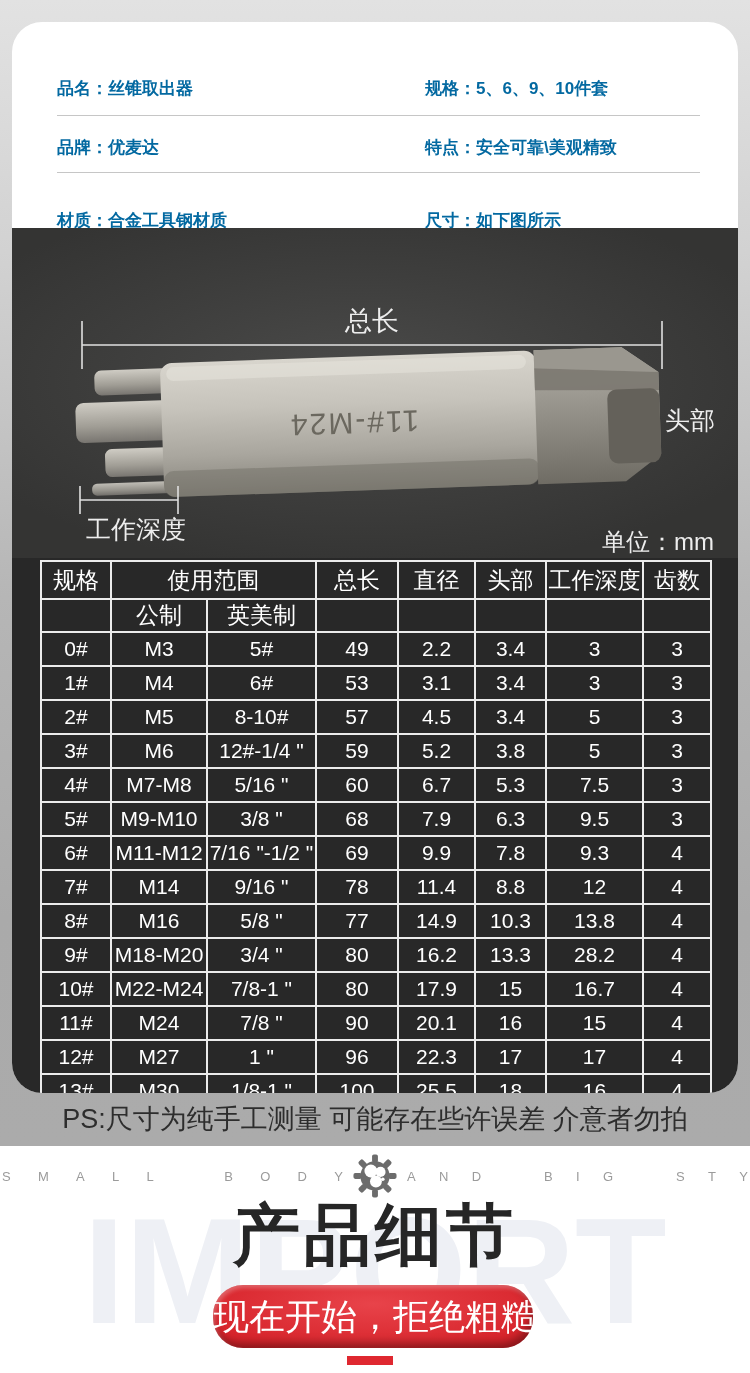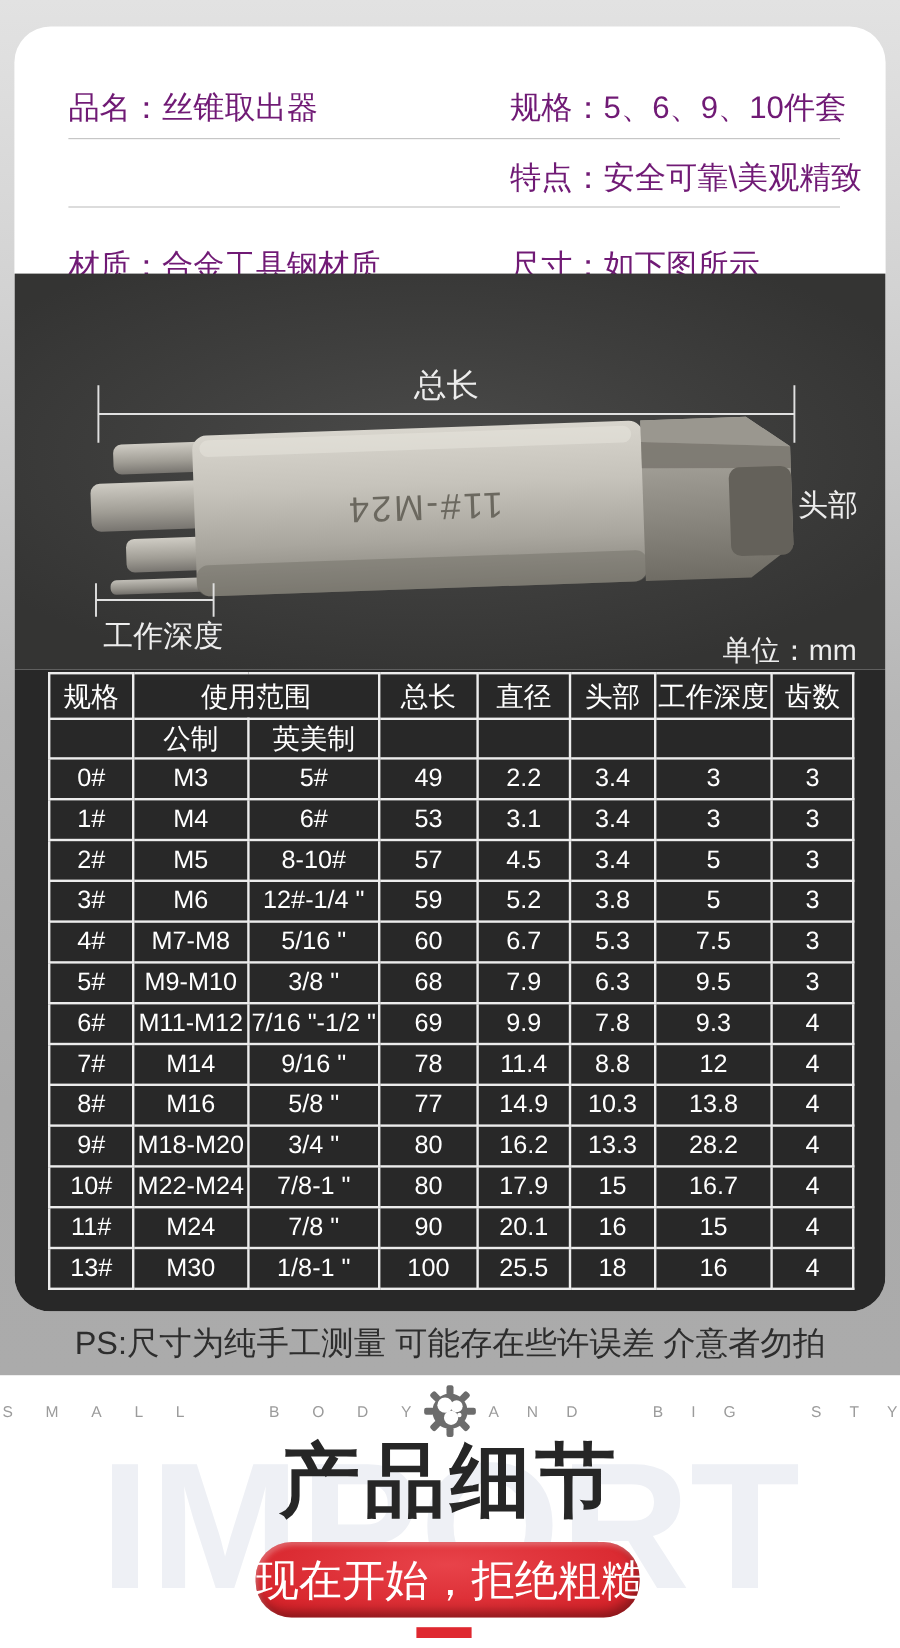--- a/index.html
+++ b/index.html
@@ -13,21 +13,21 @@
     position:absolute;left:0;top:0;width:750px;height:1146px;
     background:linear-gradient(180deg,#e2e2e2 0%,#d2d2d2 22%,#b6b6b6 52%,#aaaaaa 80%,#ababab 100%);
   }
   
   .card{
     position:absolute;left:12px;top:22px;width:726px;height:1071px;
     background:#ffffff;border-radius:30px;overflow:hidden;
   }
   .info-row{
     position:absolute;height:30px;line-height:30px;
-    font-size:26px;font-weight:400;color:#701a75;white-space:nowrap;
+    font-size:17px;font-weight:700;color:#0369a1;white-space:nowrap;
   }
   .ir-l{left:45px;}
   .ir-r{left:413px;}
   .row1{top:52px;} .row2{top:111px;} .row3{top:184px;}
   .sep{
     position:absolute;left:45px;width:643px;height:1px;background:#c6c6c6;
   }
   .sep1{top:93px;} .sep2{top:150px;}
   
   .photo{
@@ -94,20 +94,21 @@
 </head>
 <body>
 
 <div class="bg-grad"></div>
 
 <div class="card">
 
   <div class="info-row ir-l row1">品名：丝锥取出器</div>
   <div class="info-row ir-r row1">规格：5、6、9、10件套</div>
   <div class="sep sep1"></div>
+  <div class="info-row ir-l row2">品牌：优麦达</div>
   <div class="info-row ir-r row2">特点：安全可靠\美观精致</div>
   <div class="sep sep2"></div>
   <div class="info-row ir-l row3">材质：合金工具钢材质</div>
   <div class="info-row ir-r row3">尺寸：如下图所示</div>
 
   <div class="photo">
     <svg width="726" height="330" viewBox="0 0 726 330">
       <defs>
         <linearGradient id="gBody" x1="0" y1="0" x2="0" y2="1">
           <stop offset="0" stop-color="#d8d5cd"></stop>
@@ -307,20 +308,30 @@
             <td>4</td>
           </tr>
           <tr>
             <td>11#</td>
             <td>M24</td>
             <td>7/8 "</td>
             <td>90</td>
             <td>20.1</td>
             <td>16</td>
             <td>15</td>
+            <td>4</td>
+          </tr>
+          <tr>
+            <td>12#</td>
+            <td>M27</td>
+            <td>1 "</td>
+            <td>96</td>
+            <td>22.3</td>
+            <td>17</td>
+            <td>17</td>
             <td>4</td>
           </tr>
           <tr>
             <td>13#</td>
             <td>M30</td>
             <td>1/8-1 "</td>
             <td>100</td>
             <td>25.5</td>
             <td>18</td>
             <td>16</td>

